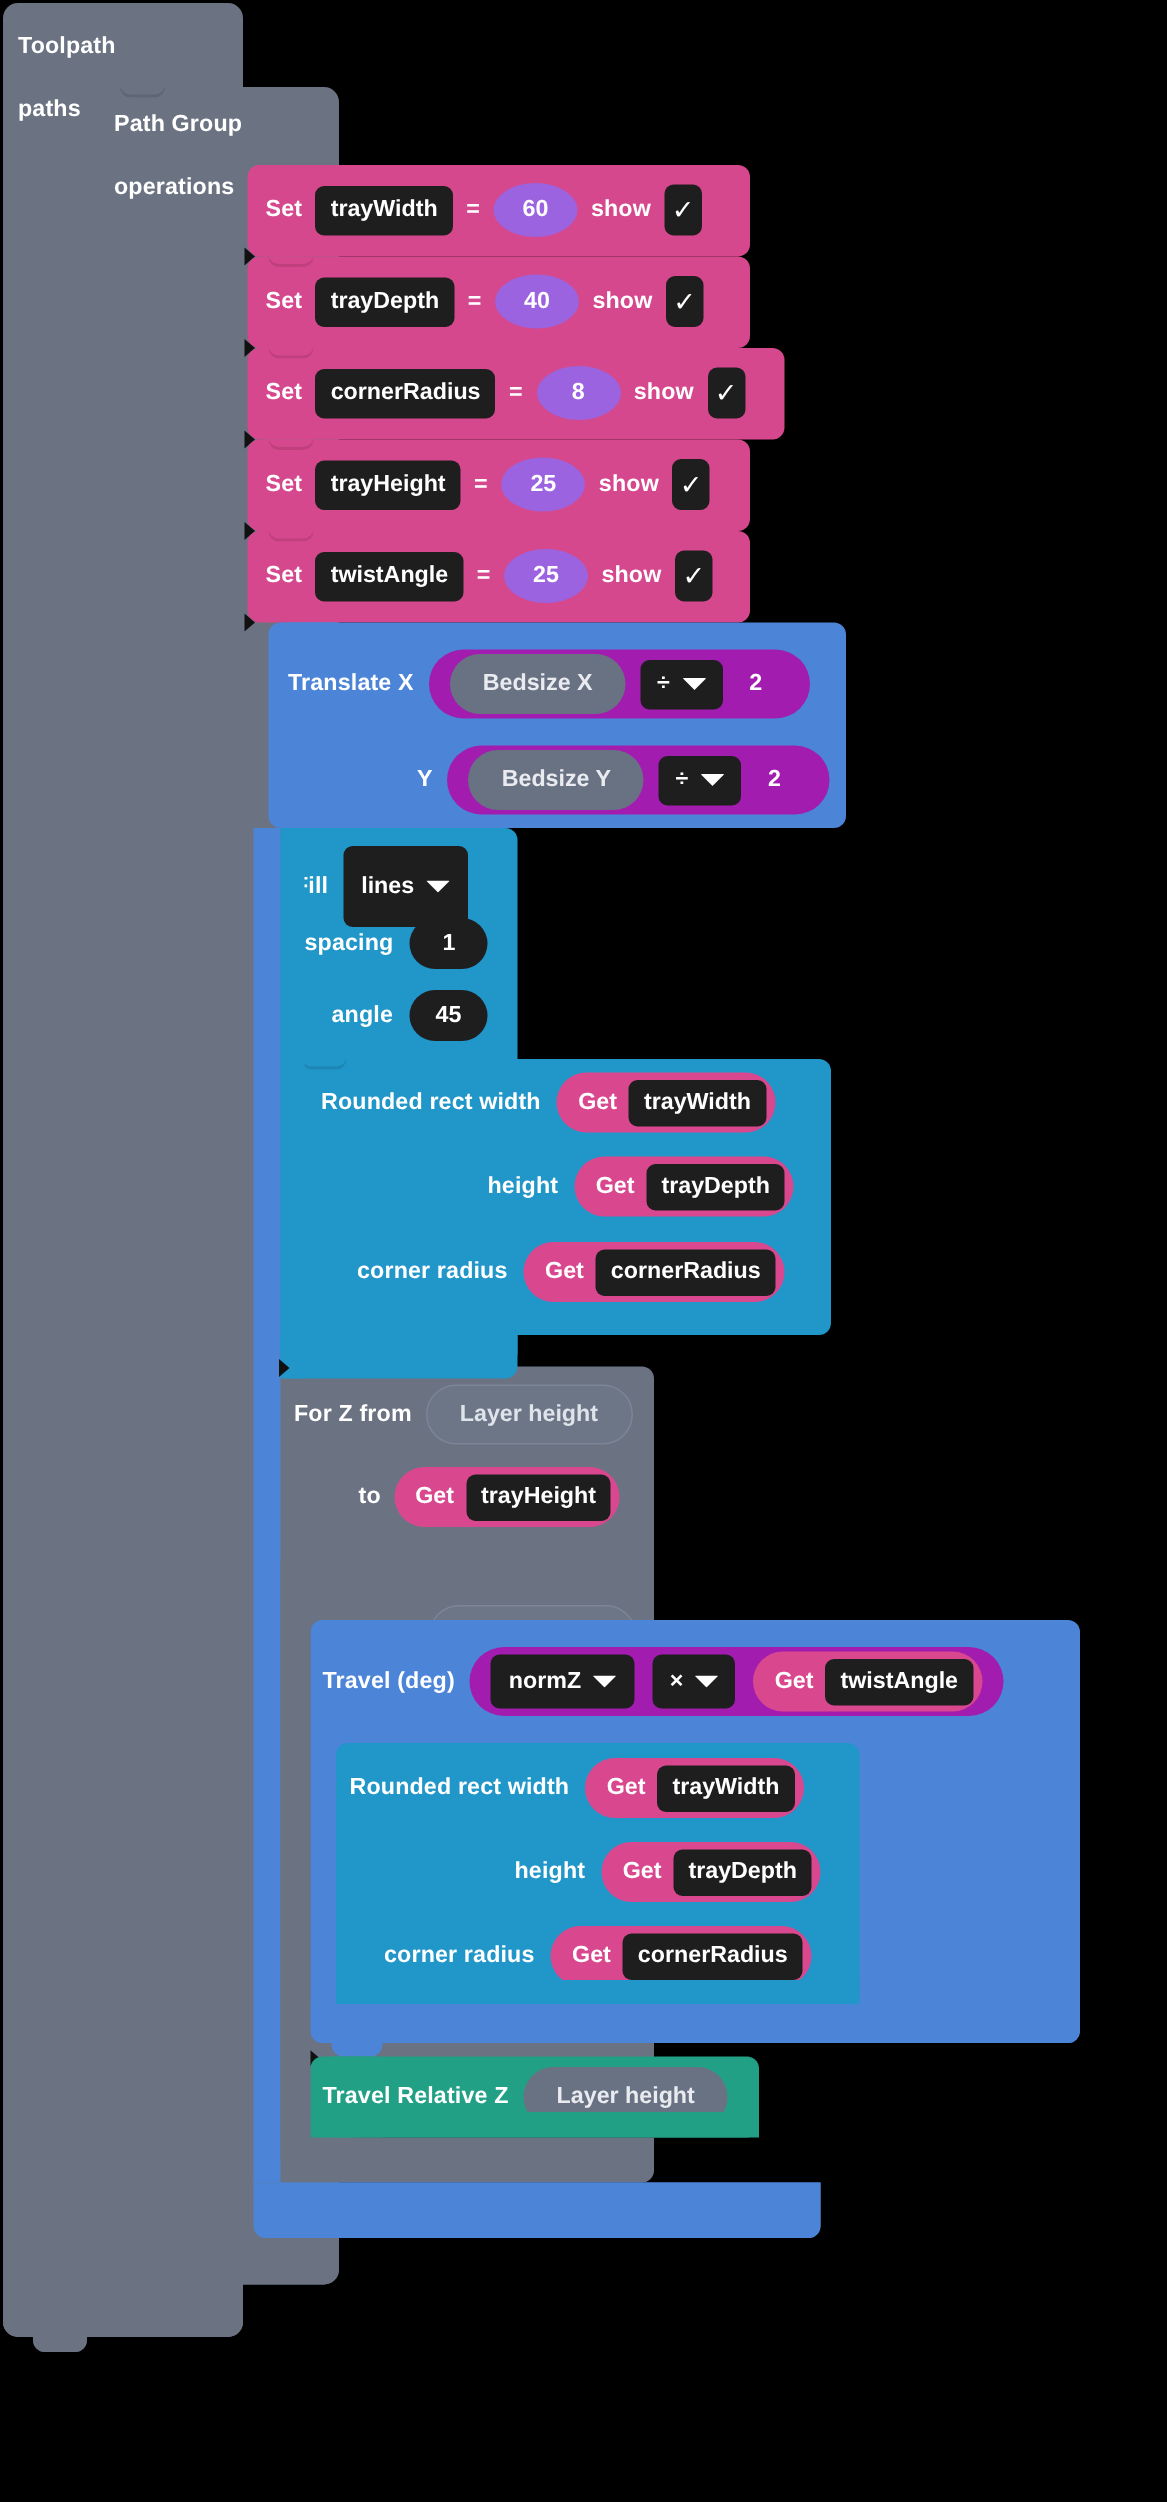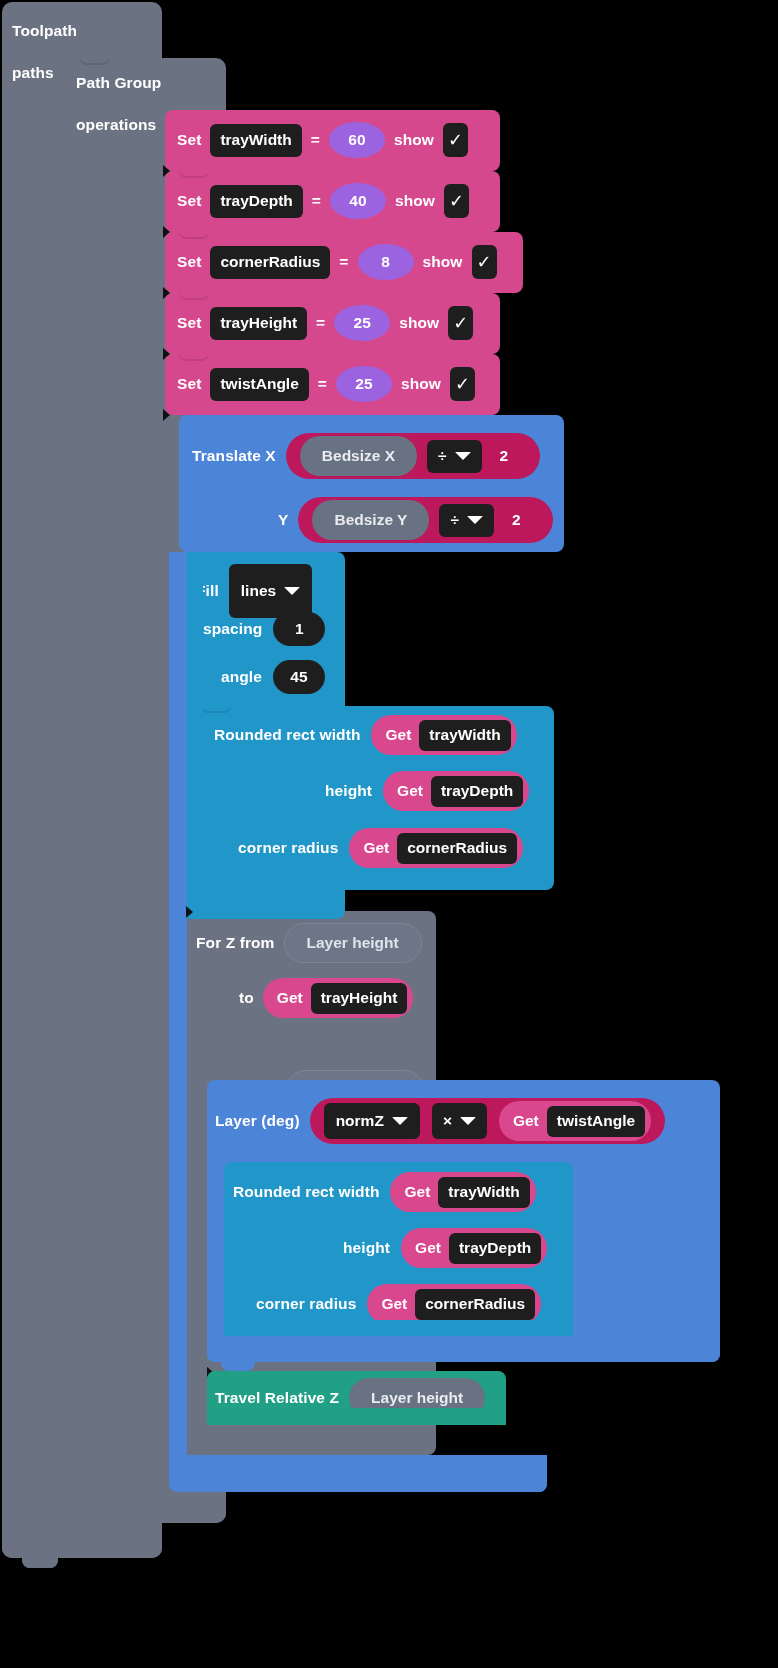--- a/index.html
+++ b/index.html
@@ -130,21 +130,21 @@
     white-space: nowrap;
   }
   .get .kw { color:#fff; font-size:15.5px; font-weight:bold; }
   .get .field { height: 31px; }
 
   
   .op {
     display: inline-flex;
     align-items: center;
     gap: 10px;
-    background: #be185d;
+    background: #a21caf;
     border-radius: 24px;
     height: 46px;
     padding: 0 14px;
     white-space: nowrap;
   }
   .op .tail {
     color: #ffffff;
     font-size: 15.5px;
     font-weight: bold;
     padding: 0 18px 0 8px;
@@ -374,21 +374,21 @@
   </div>
 
   <div class="blk c-blue" style="left:207px; top:1080px; width:513px; height:282px; border-radius:8px;">
     <div style="position:absolute; top:0; left:14px; width:30px; height:7px;
                 background:#4c84d8; border-bottom-left-radius:7px; border-bottom-right-radius:7px;"></div>
   </div>
   <div class="c-blue" style="position:absolute; left:221px; top:1362px; width:34px; height:9px;
               border-bottom-left-radius:8px; border-bottom-right-radius:8px;"></div>
 
   <div class="row" style="position:absolute; left:215px; top:1098px; gap:0;">
-    <span class="lbl">Layer (deg)</span>
+    <span class="lbl">Travel (deg)</span>
     <span class="op" style="margin-left:10px; gap:12px;">
       <span class="dd" style="height:36px; padding:0 12px;">
         <span>normZ</span>
         <span class="caret"></span>
       </span>
       <span class="dd" style="height:36px; padding:0 11px;">
         <span>×</span>
         <span class="caret"></span>
       </span>
       <span class="get">

